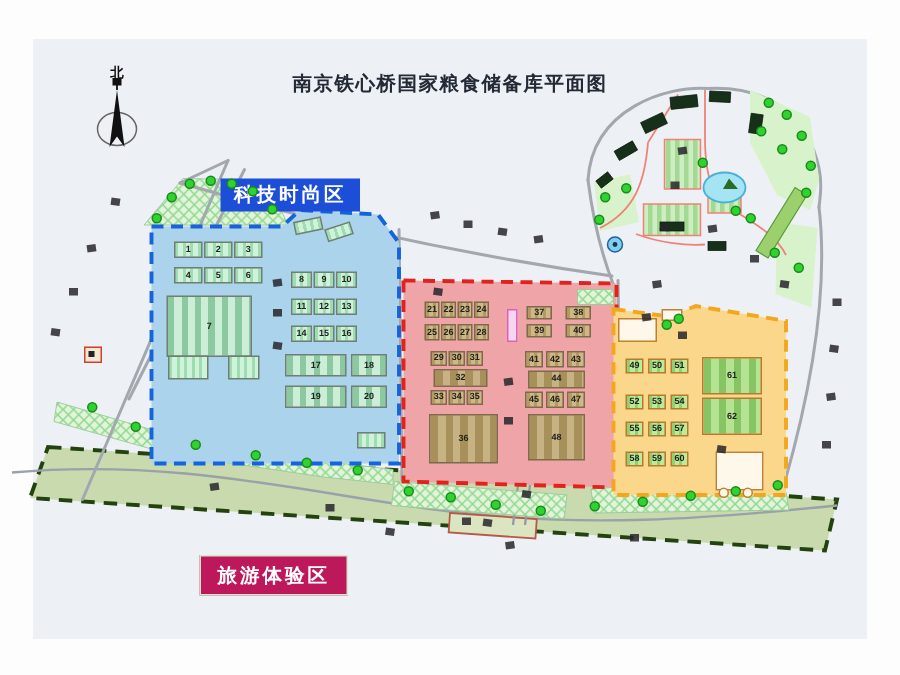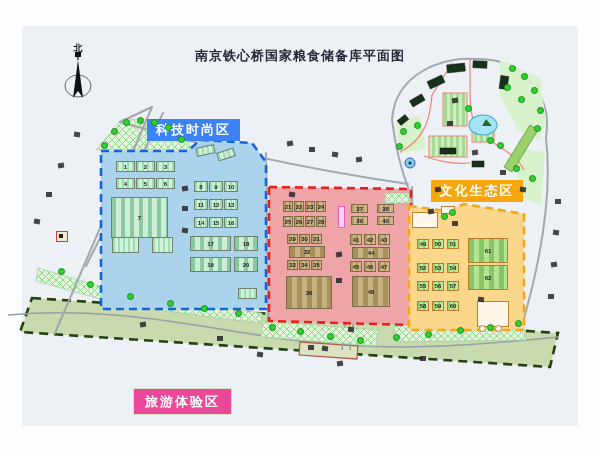--- a/index.html
+++ b/index.html
@@ -120,23 +120,22 @@
       <ellipse cx="78" cy="86" rx="13" ry="11" fill="none" stroke="#666" stroke-width="1"></ellipse>
       <polygon points="78,60 83,98 78,91 73,98" fill="#111"></polygon>
       <line x1="78" y1="60" x2="78" y2="54" stroke="#111" stroke-width="1.2"></line>
       <rect x="75" y="52" width="6" height="5" fill="#111"></rect>
     </g>
   </svg>
 
   <div class="title">南京铁心桥国家粮食储备库平面图</div>
   <div class="north-label">北</div>
 
-  <div class="badge" style="left: 147px; top: 119px; width: 93px; height: 22px; background: #3b82f6;">科技时尚区</div>
-  <div class="badge" style="left: 431px; top: 180px; width: 92px; height: 22px; background: rgb(247, 166, 13);">文化生态区</div>
-  <div class="badge tour" style="left: 133px; top: 388px; width: 97px; height: 25px; background: #ec4899;">旅游体验区</div>
+  <div class="badge" style="left: 147px; top: 119px; width: 93px; height: 22px; background: #1d4ed8;">科技时尚区</div>
+  <div class="badge tour" style="left: 133px; top: 370px; width: 97px; height: 25px; background: #be185d;">旅游体验区</div>
 
   <div id="buildings">
       <div class="bldg b-tech" style="left: 116px; top: 161px; width: 19px; height: 11px;">1</div>
       <div class="bldg b-tech" style="left: 136px; top: 161px; width: 19px; height: 11px;">2</div>
       <div class="bldg b-tech" style="left: 156px; top: 161px; width: 19px; height: 11px;">3</div>
       <div class="bldg b-tech" style="left: 116px; top: 178px; width: 19px; height: 11px;">4</div>
       <div class="bldg b-tech" style="left: 136px; top: 178px; width: 19px; height: 11px;">5</div>
       <div class="bldg b-tech" style="left: 156px; top: 178px; width: 19px; height: 11px;">6</div>
       <div class="bldg b-tech big" style="left: 111px; top: 197px; width: 57px; height: 41px;">7</div>
       <div class="bldg b-tech" style="left: 194px; top: 181px; width: 14px; height: 11px;">8</div>

